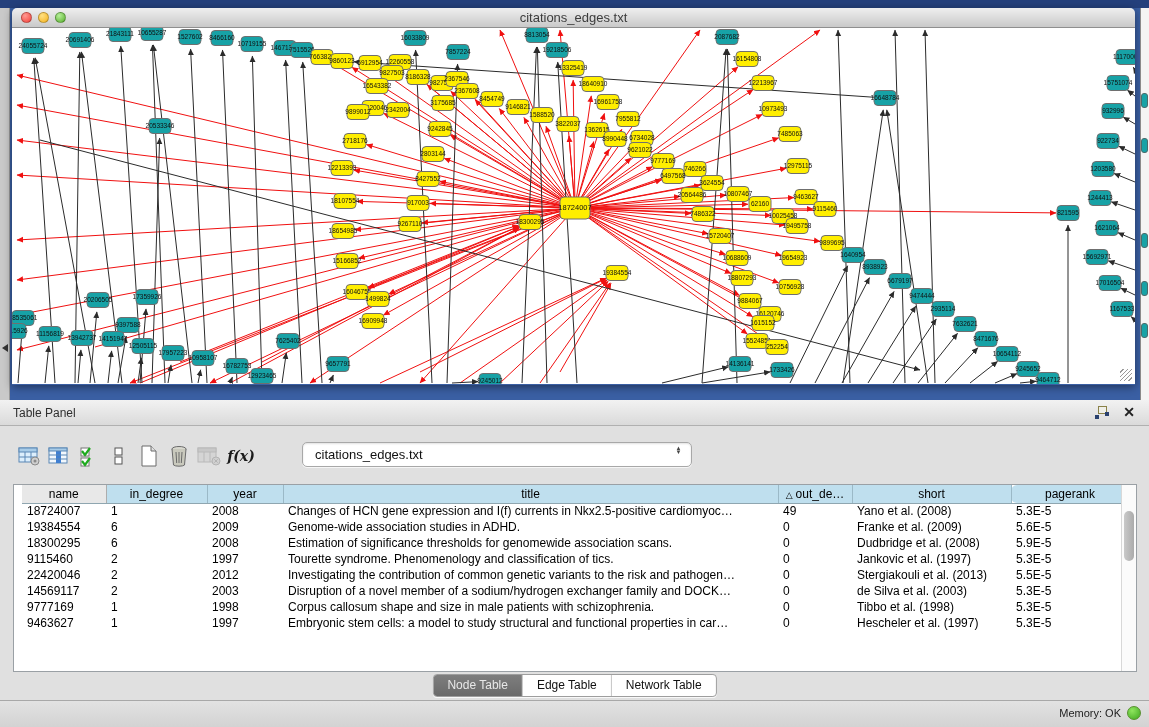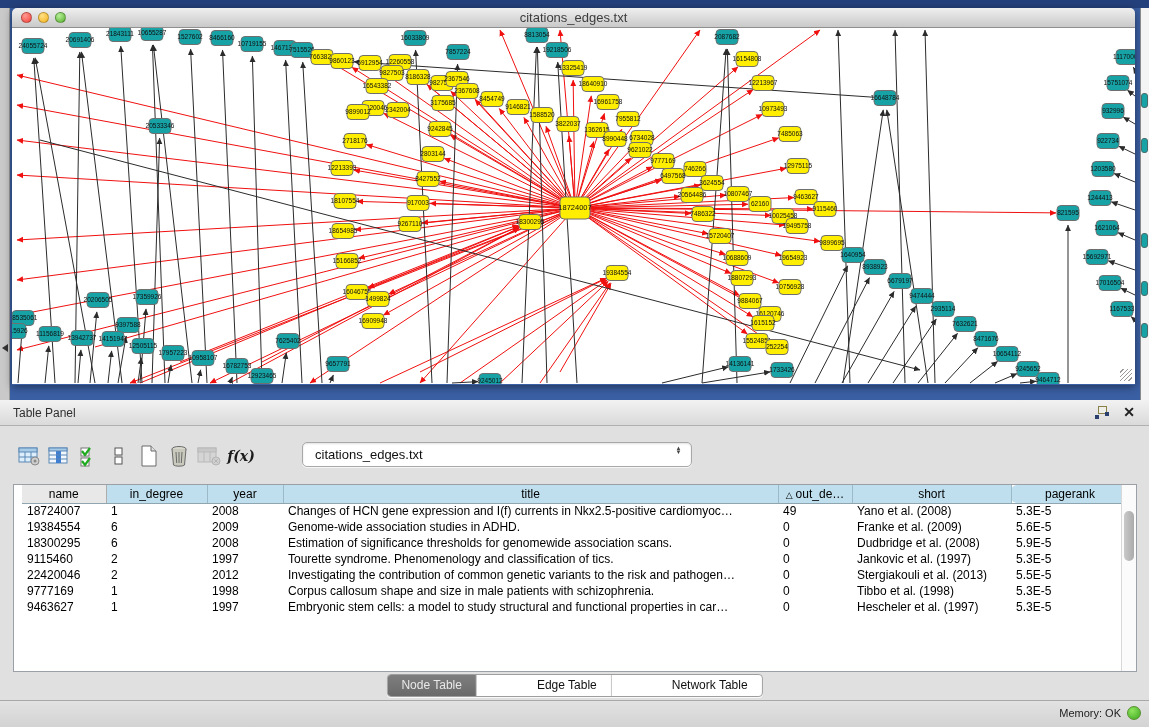--- a/index.html
+++ b/index.html
@@ -73,21 +73,21 @@
   #grid td { height:16px; padding:0 0 0 5px; color:#000; overflow:hidden;
     white-space:nowrap; text-overflow:ellipsis; }
   .sort-tri { font-size:9px; margin-right:3px; }
   #vscroll { position:absolute; right:0; top:0; width:15px; height:186px;
     background:#fbfbfb; border-left:1px solid #d8d8d8; }
   #vthumb { position:absolute; left:2px; top:26px; width:10px; height:50px;
     background:linear-gradient(90deg,#c9c9c9,#ababab); border-radius:5px; }
 
   #tabs { position:absolute; left:50%; transform:translateX(-50%); top:274px;
     display:flex; border:1px solid #9e9e9e; border-radius:4px; overflow:hidden;
-    background:#fff; box-shadow:0 1px 0 rgba(255,255,255,.8);gap:46px; }
+    background:#fff; box-shadow:0 1px 0 rgba(255,255,255,.8); }
   .tab { padding:3px 14px 4px; font-size:12px; color:#111; border-right:1px solid #c6c6c6; }
   .tab:last-child { border-right:none;text-align:right; }
   .tab.active { background:linear-gradient(#7e7e7e,#6a6a6a); color:#e8e8e8; }
 
   #statusbar { position:absolute; left:0; top:700px; width:1149px; height:35px;
     background:linear-gradient(#e2e2e2,#cecece); border-top:1px solid #a8a8a8; }
   #memory { position:absolute; right:28px; top:6px; font-size:11px; color:#222; }
   #mem-dot { position:absolute; right:8px; top:5px; width:14px; height:14px;
     border-radius:50%; border:1px solid #57902e;
     background:radial-gradient(circle at 35% 30%,#8fe55e,#3fa81f); }
@@ -920,20 +920,29 @@
           <tr>
             <td>22420046</td>
             <td>2</td>
             <td>2012</td>
             <td>Investigating the contribution of common genetic variants to the risk and pathogen…</td>
             <td>0</td>
             <td>Stergiakouli et al. (2013)</td>
             <td>5.5E-5</td>
           </tr>
           <tr>
+            <td>14569117</td>
+            <td>2</td>
+            <td>2003</td>
+            <td>Disruption of a novel member of a sodium/hydrogen exchanger family and DOCK…</td>
+            <td>0</td>
+            <td>de Silva et al. (2003)</td>
+            <td>5.3E-5</td>
+          </tr>
+          <tr>
             <td>9777169</td>
             <td>1</td>
             <td>1998</td>
             <td>Corpus callosum shape and size in male patients with schizophrenia.</td>
             <td>0</td>
             <td>Tibbo et al. (1998)</td>
             <td>5.3E-5</td>
           </tr>
           <tr>
             <td>9463627</td>

